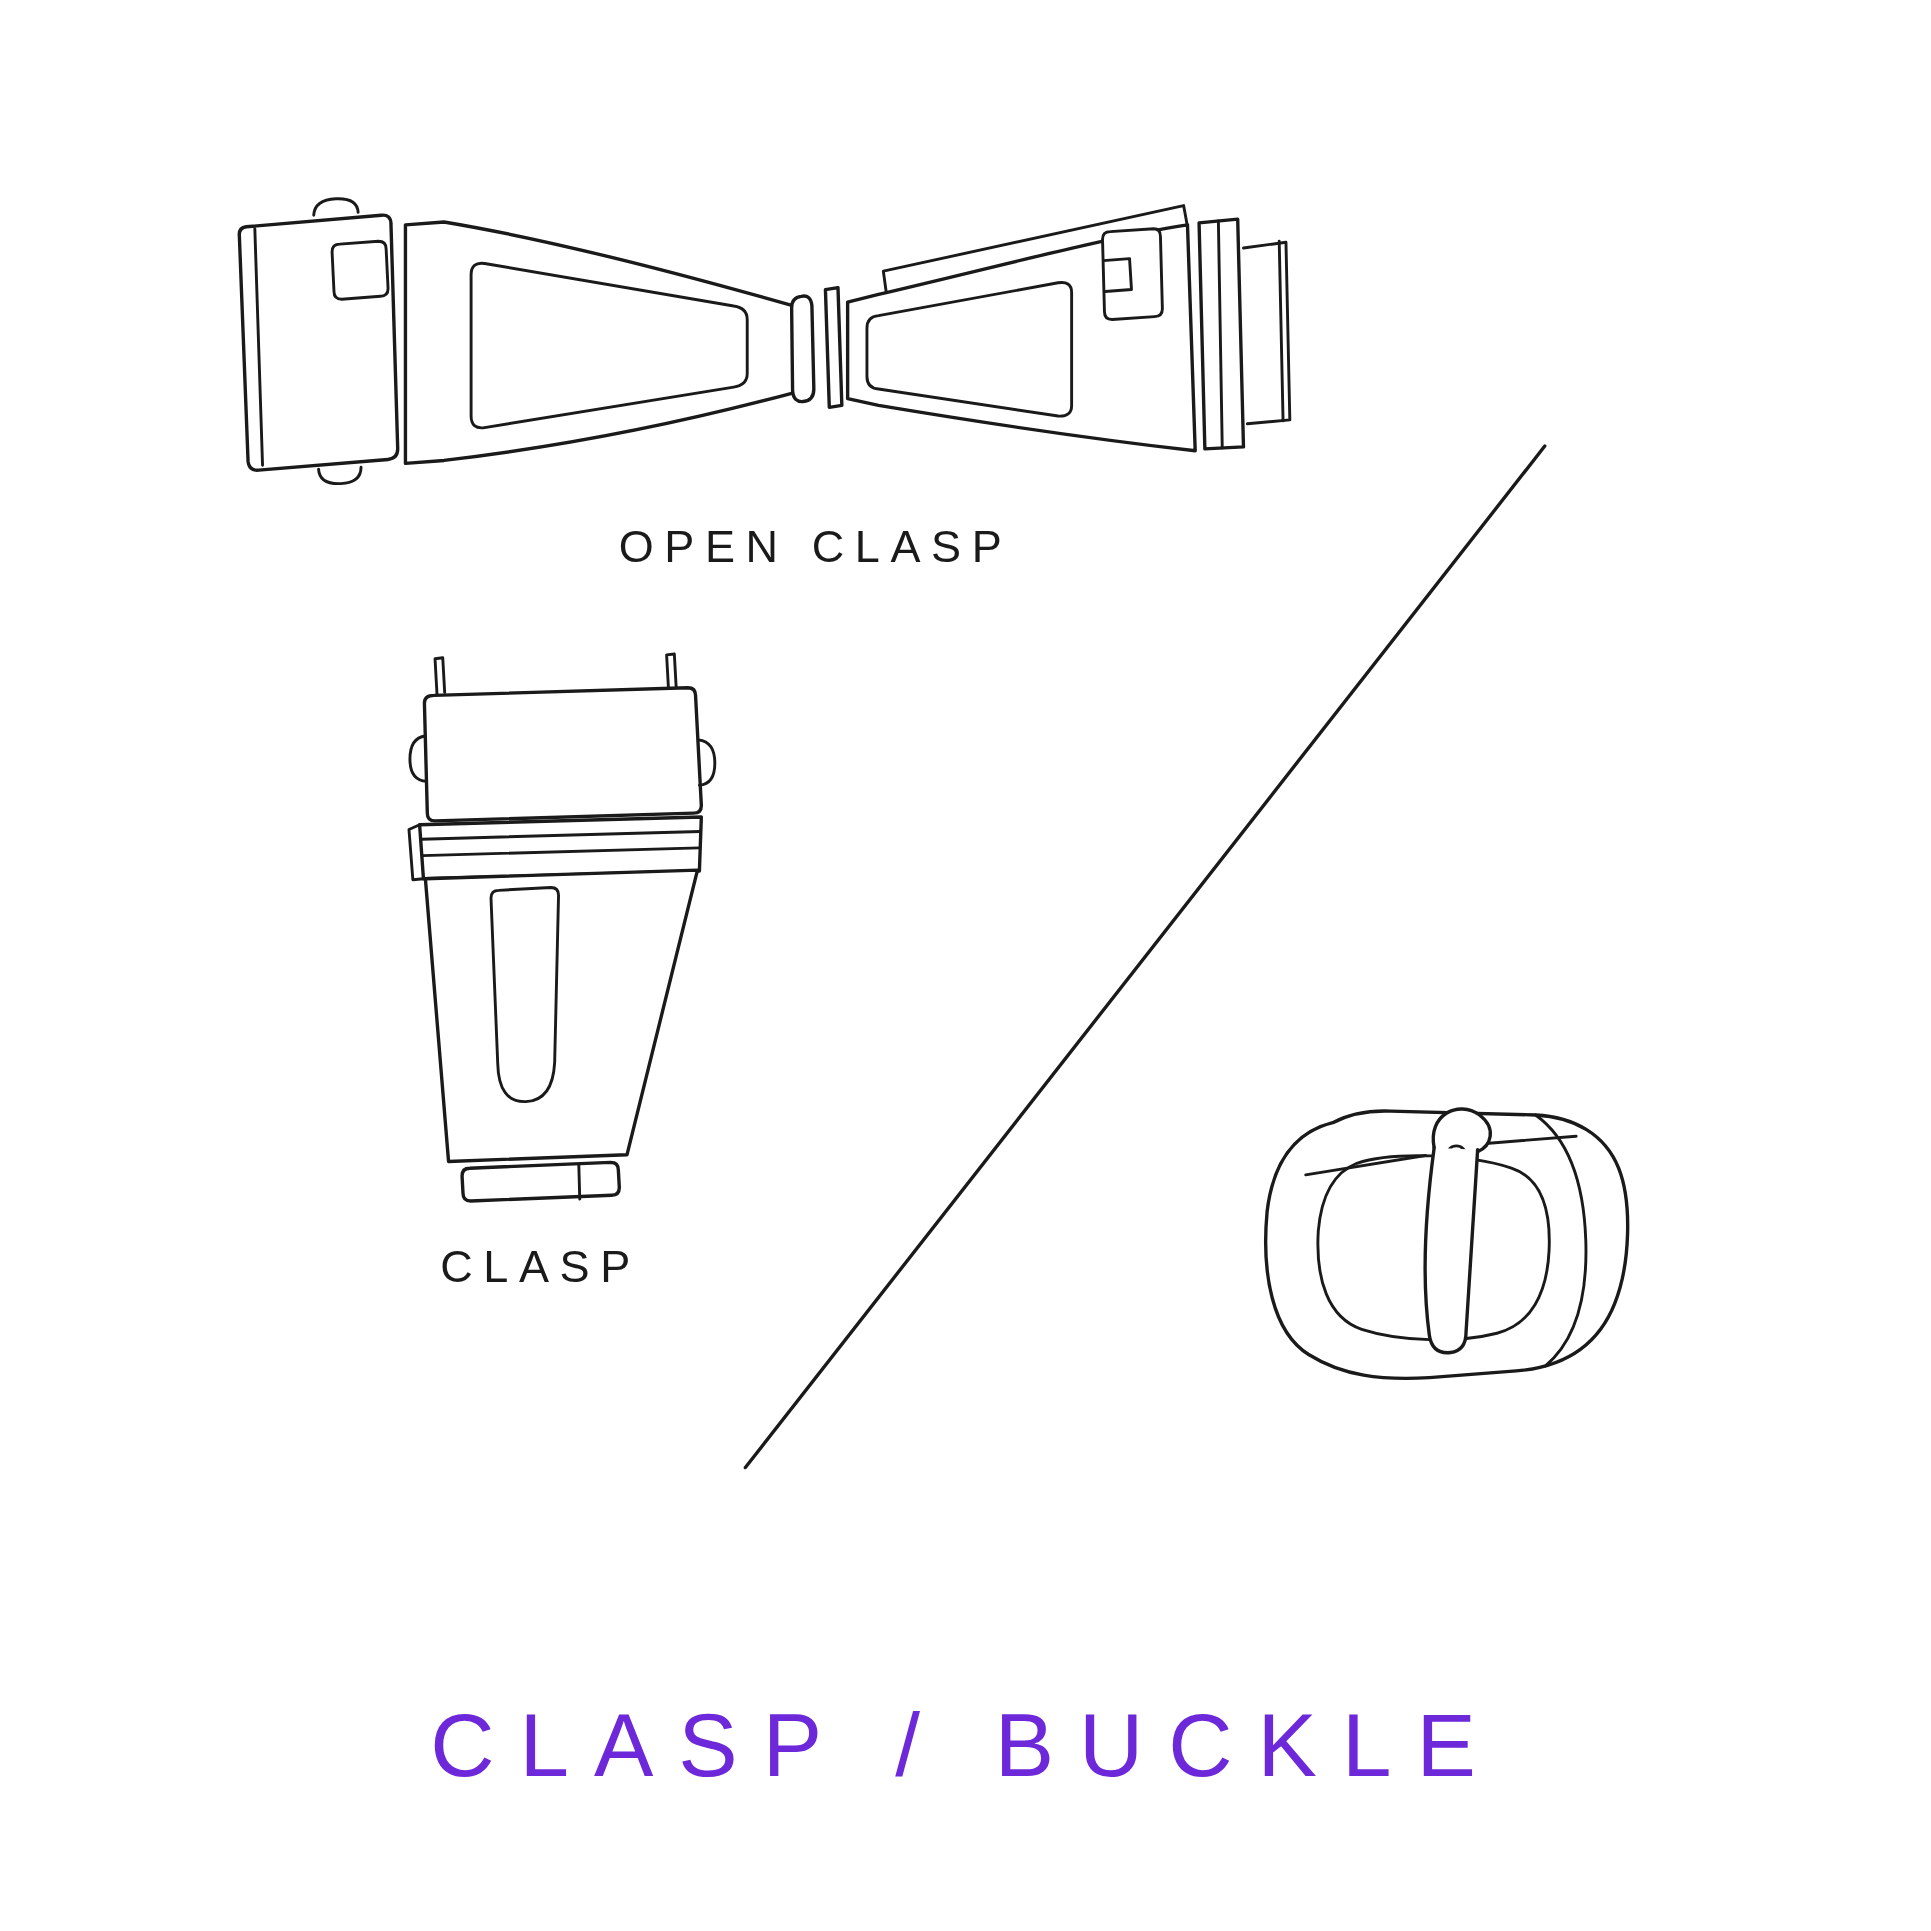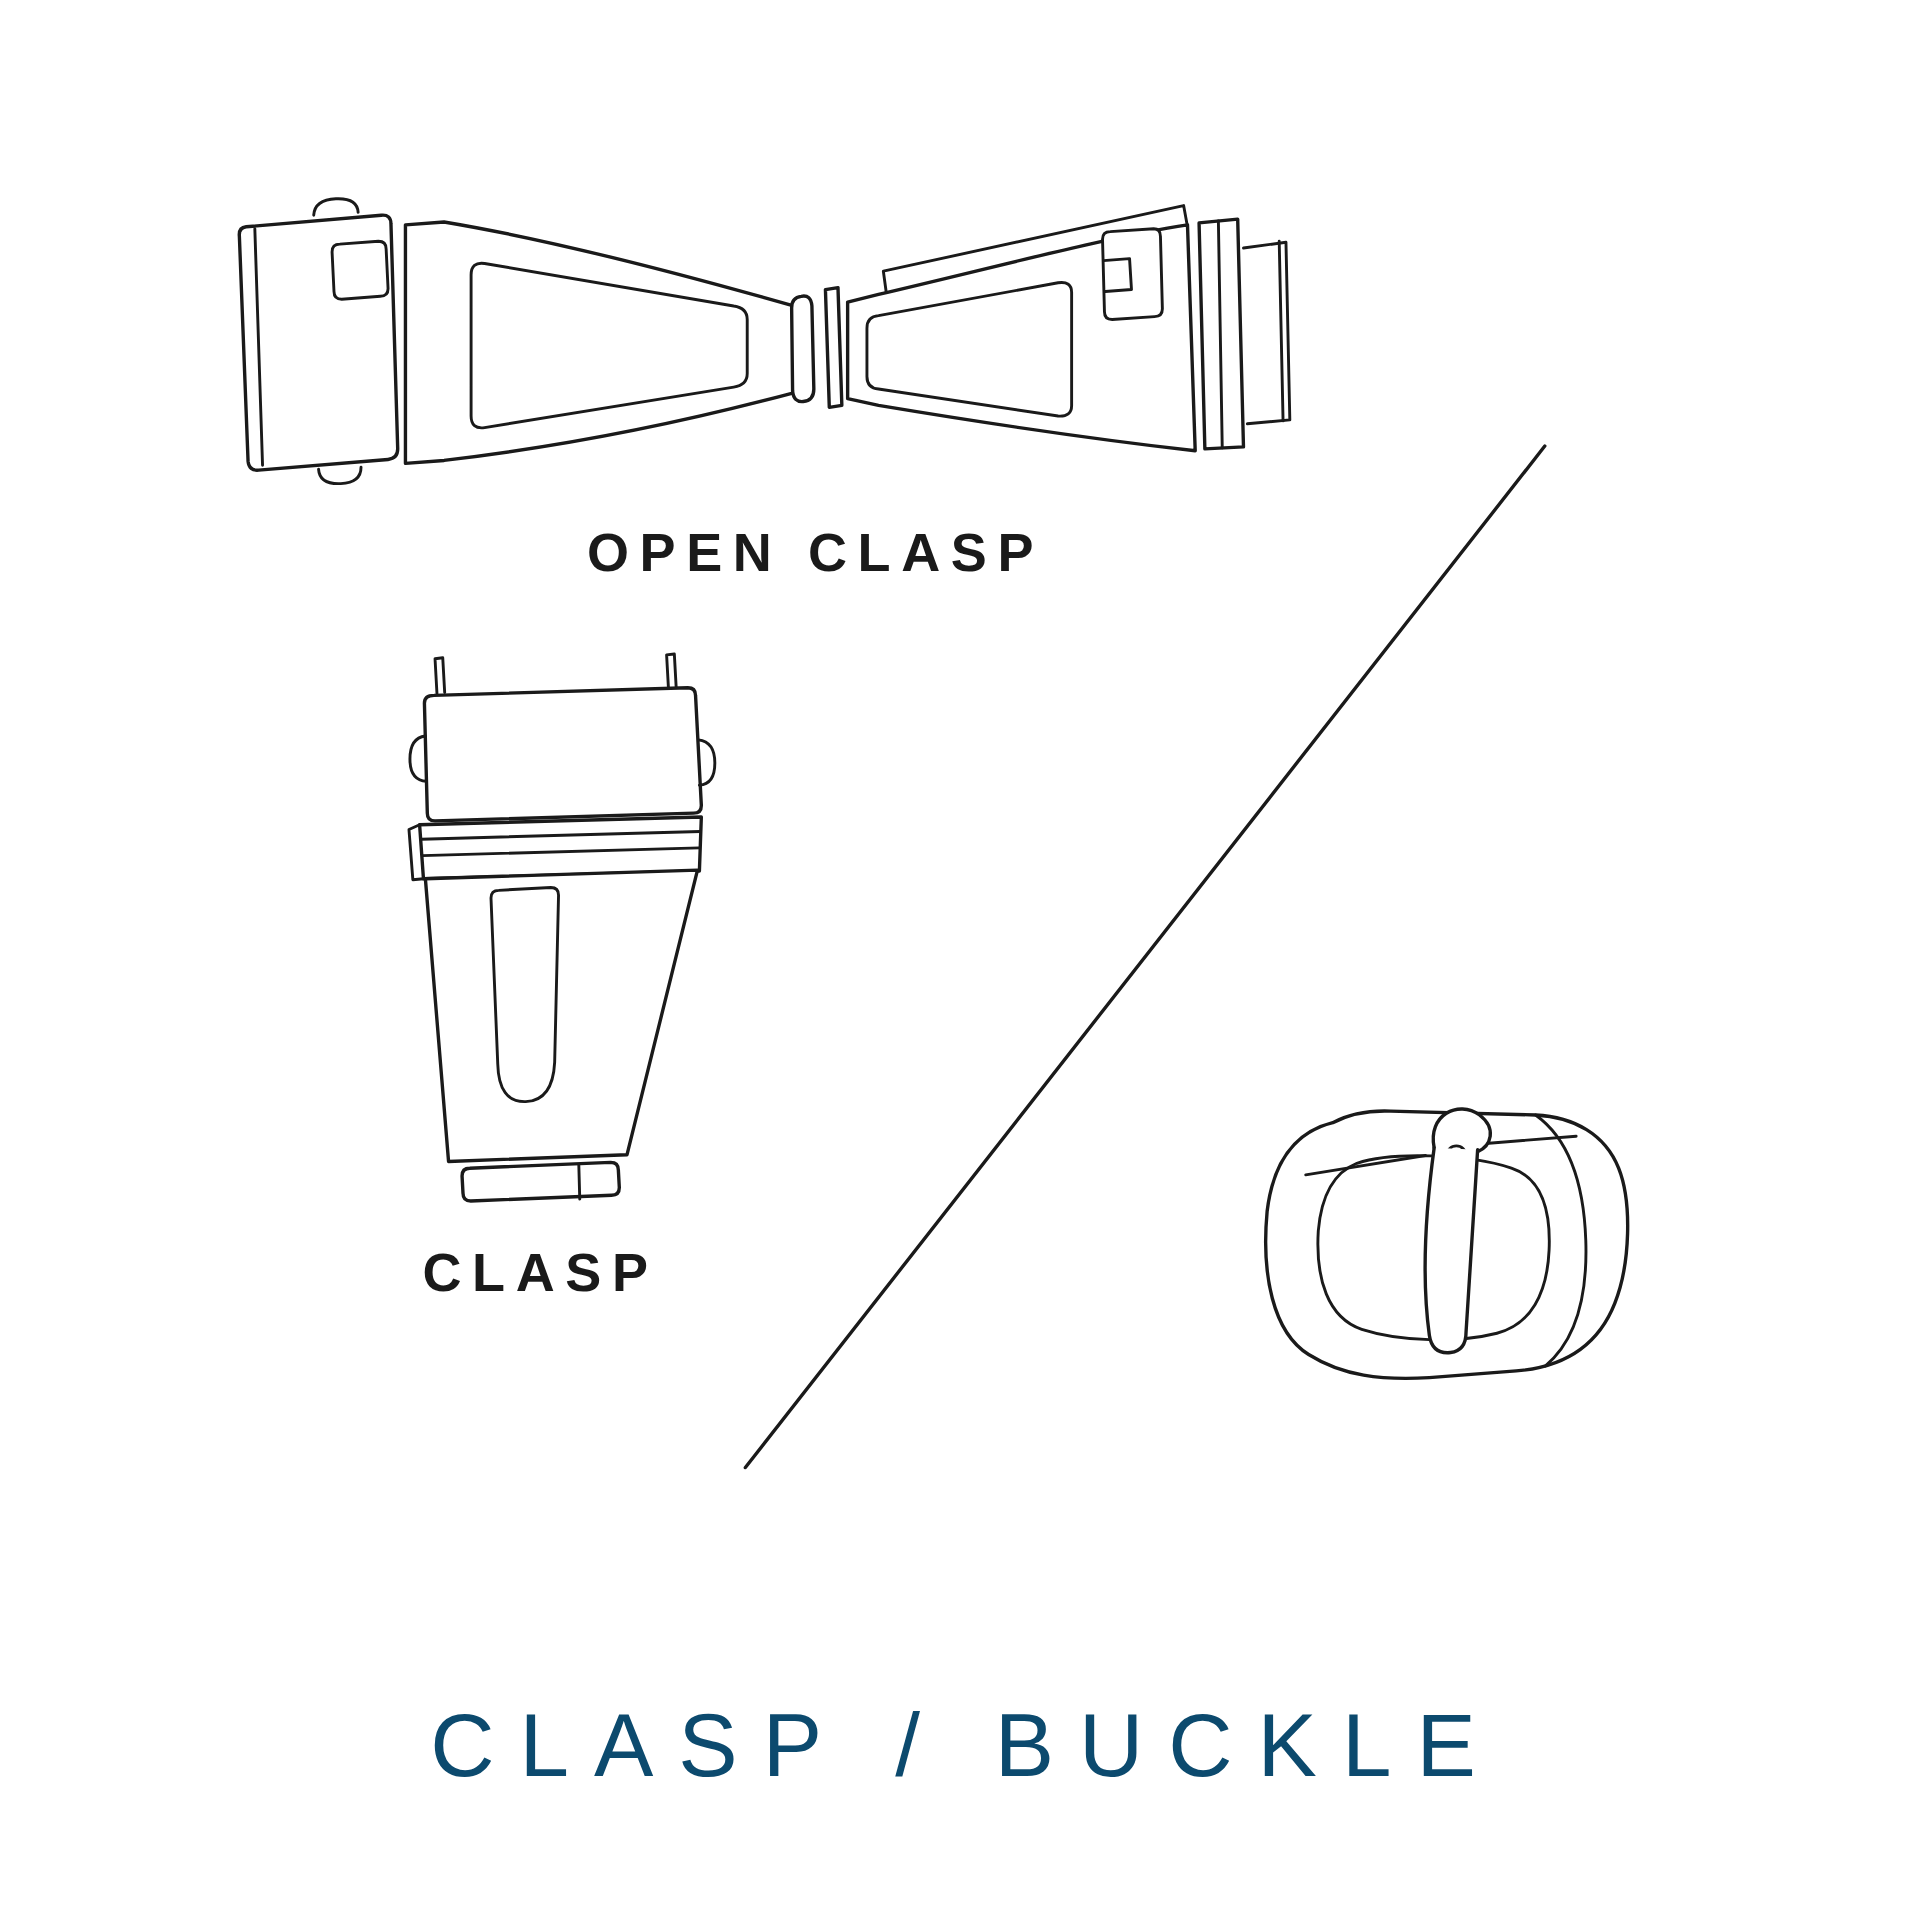--- a/index.html
+++ b/index.html
@@ -8,32 +8,32 @@
     background:#ffffff;
     position:relative;
     font-family:"Liberation Sans", sans-serif;
     color:#1a1a1a;
     overflow:hidden;
   }
   .abs{position:absolute;}
   svg{overflow:visible;display:block;}
   .caption{
     text-align:center;
-    font-size:54px;
-    font-weight:700;
+    font-size:45px;
+    font-weight:400;
     letter-spacing:10.6px;
     color:#1a1a1a;
     white-space:nowrap;
   }
   .big-title{
     text-align:center;
     font-size:89px;
     font-weight:400;
     letter-spacing:25px;
-    color:#0c4a6e;
+    color:#6d28d9;
     white-space:nowrap;
   }
   .line-art path, .line-art line, .line-art circle, .line-art polyline{
     stroke:#1a1a1a;
     stroke-width:3.5;
     fill:none;
     stroke-linejoin:round;
     stroke-linecap:round;
   }
   .line-art .filled{fill:#ffffff;}

